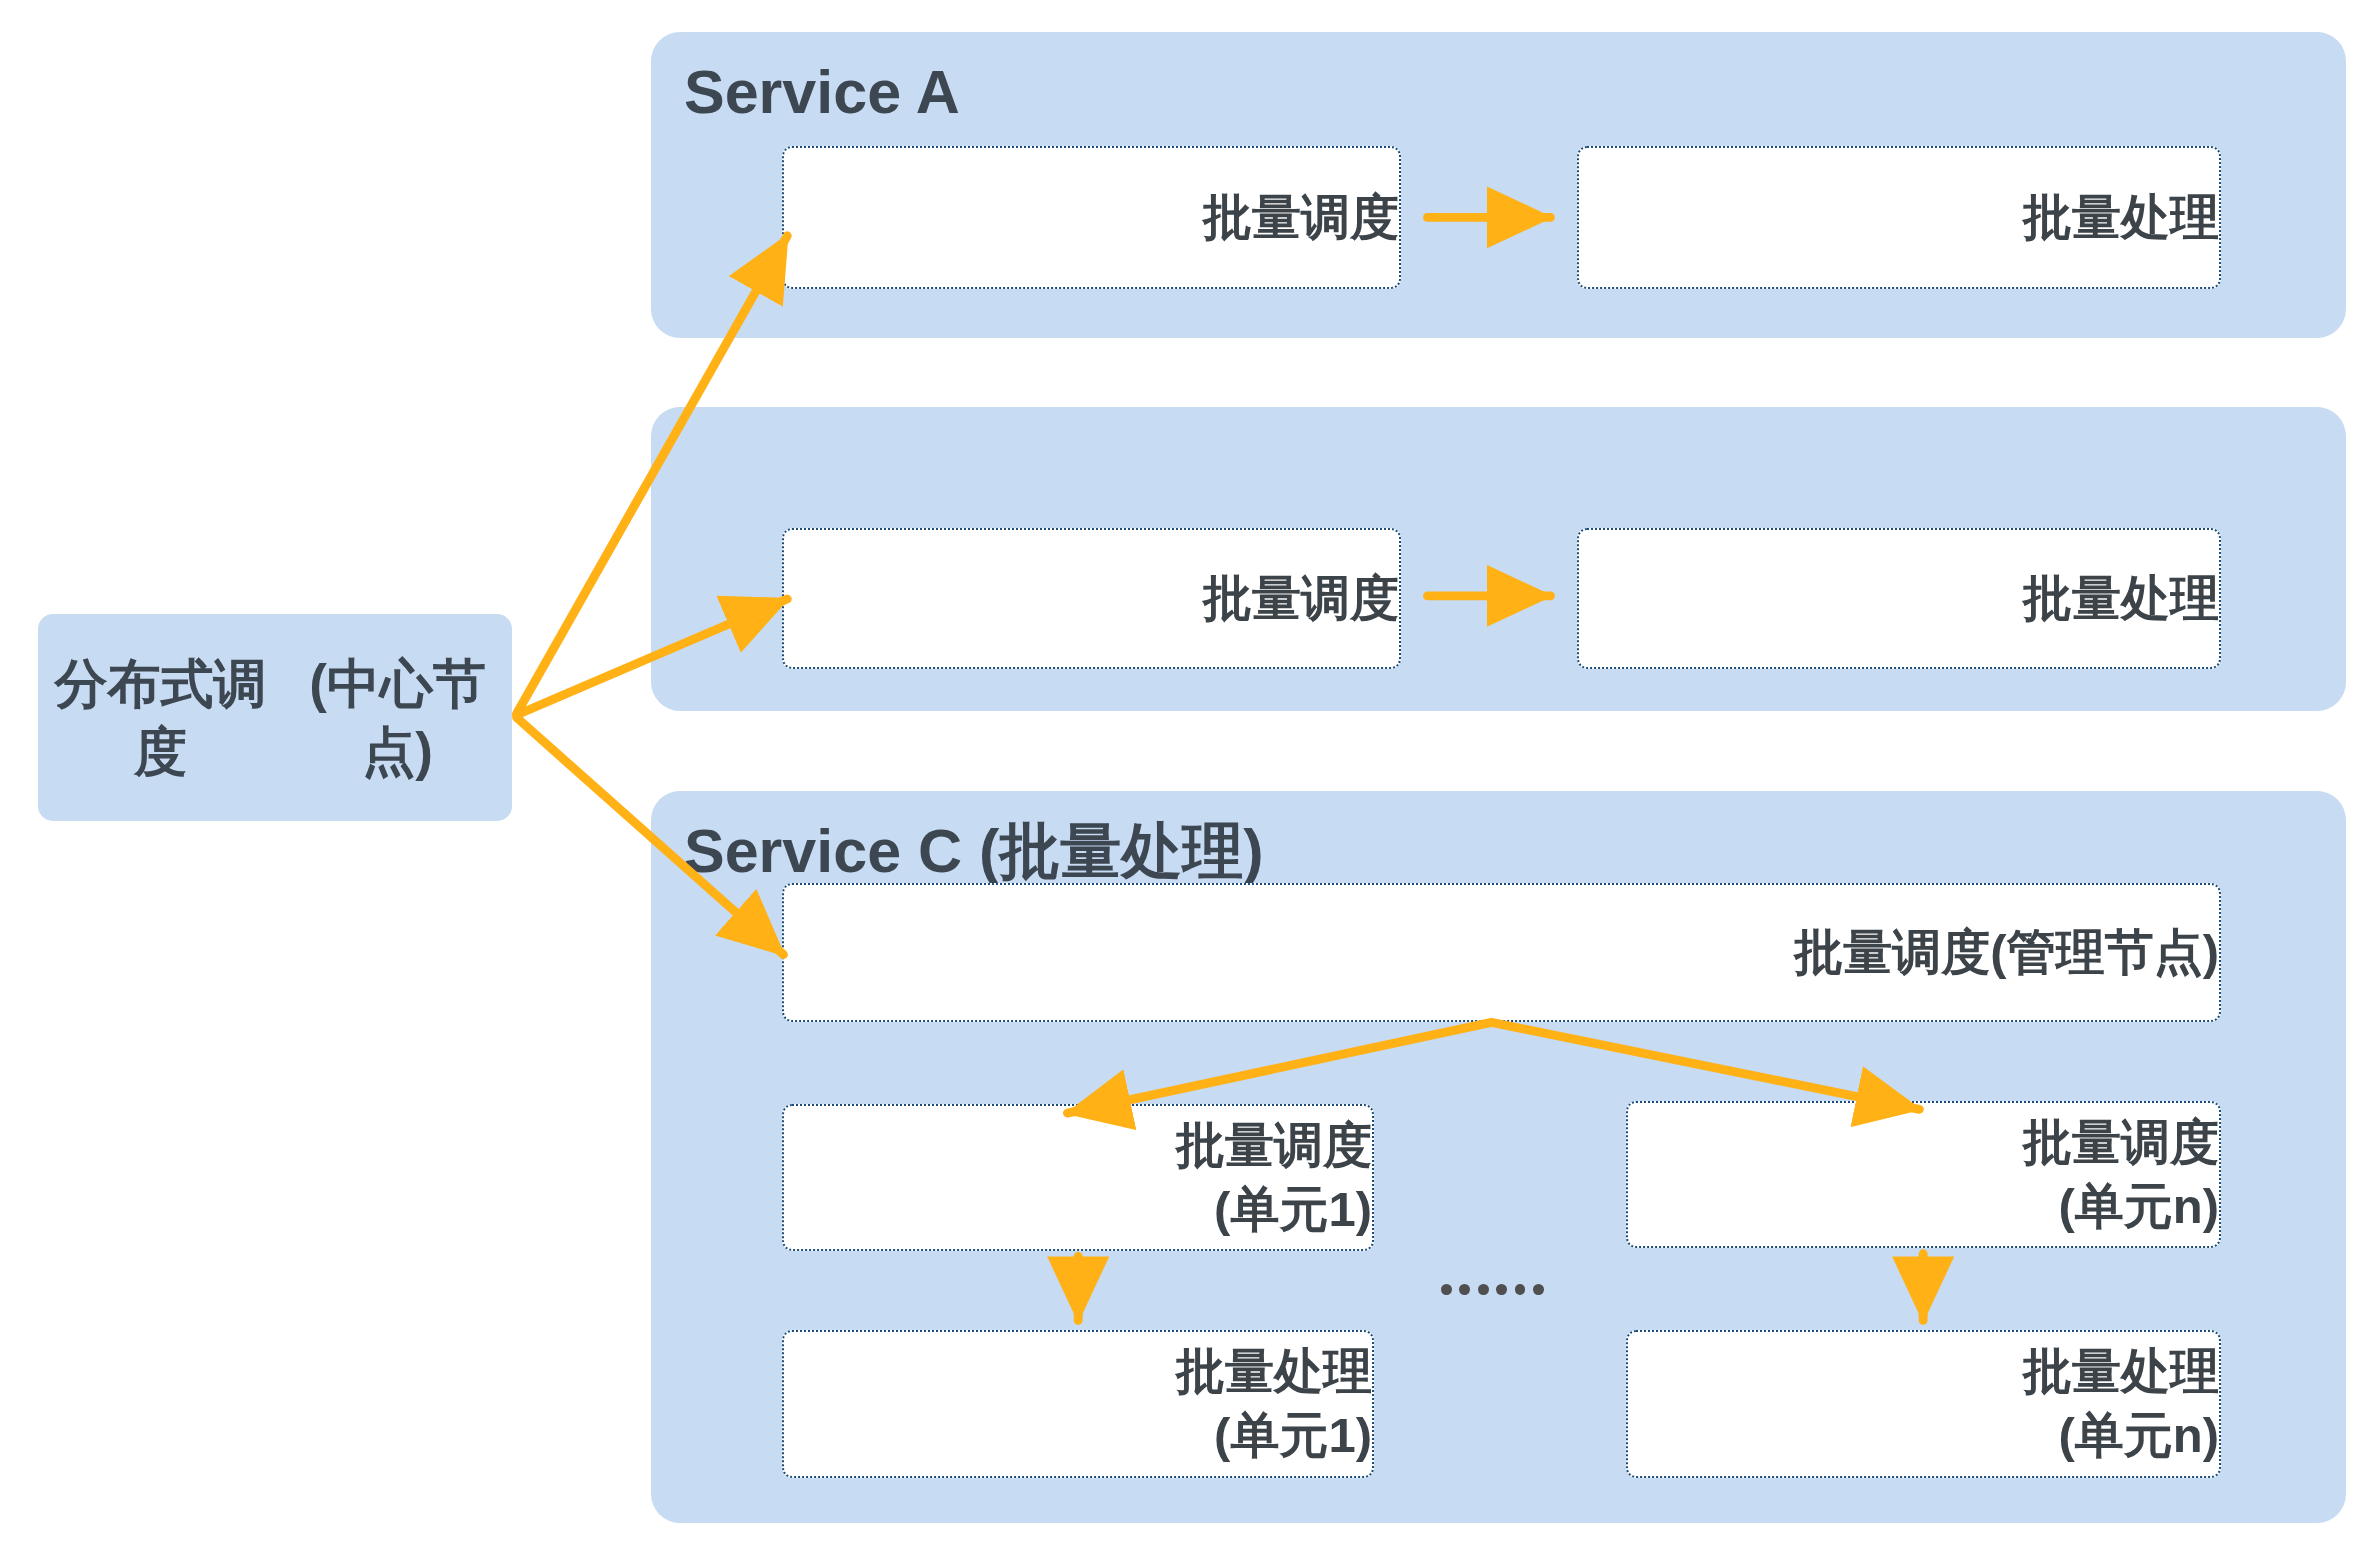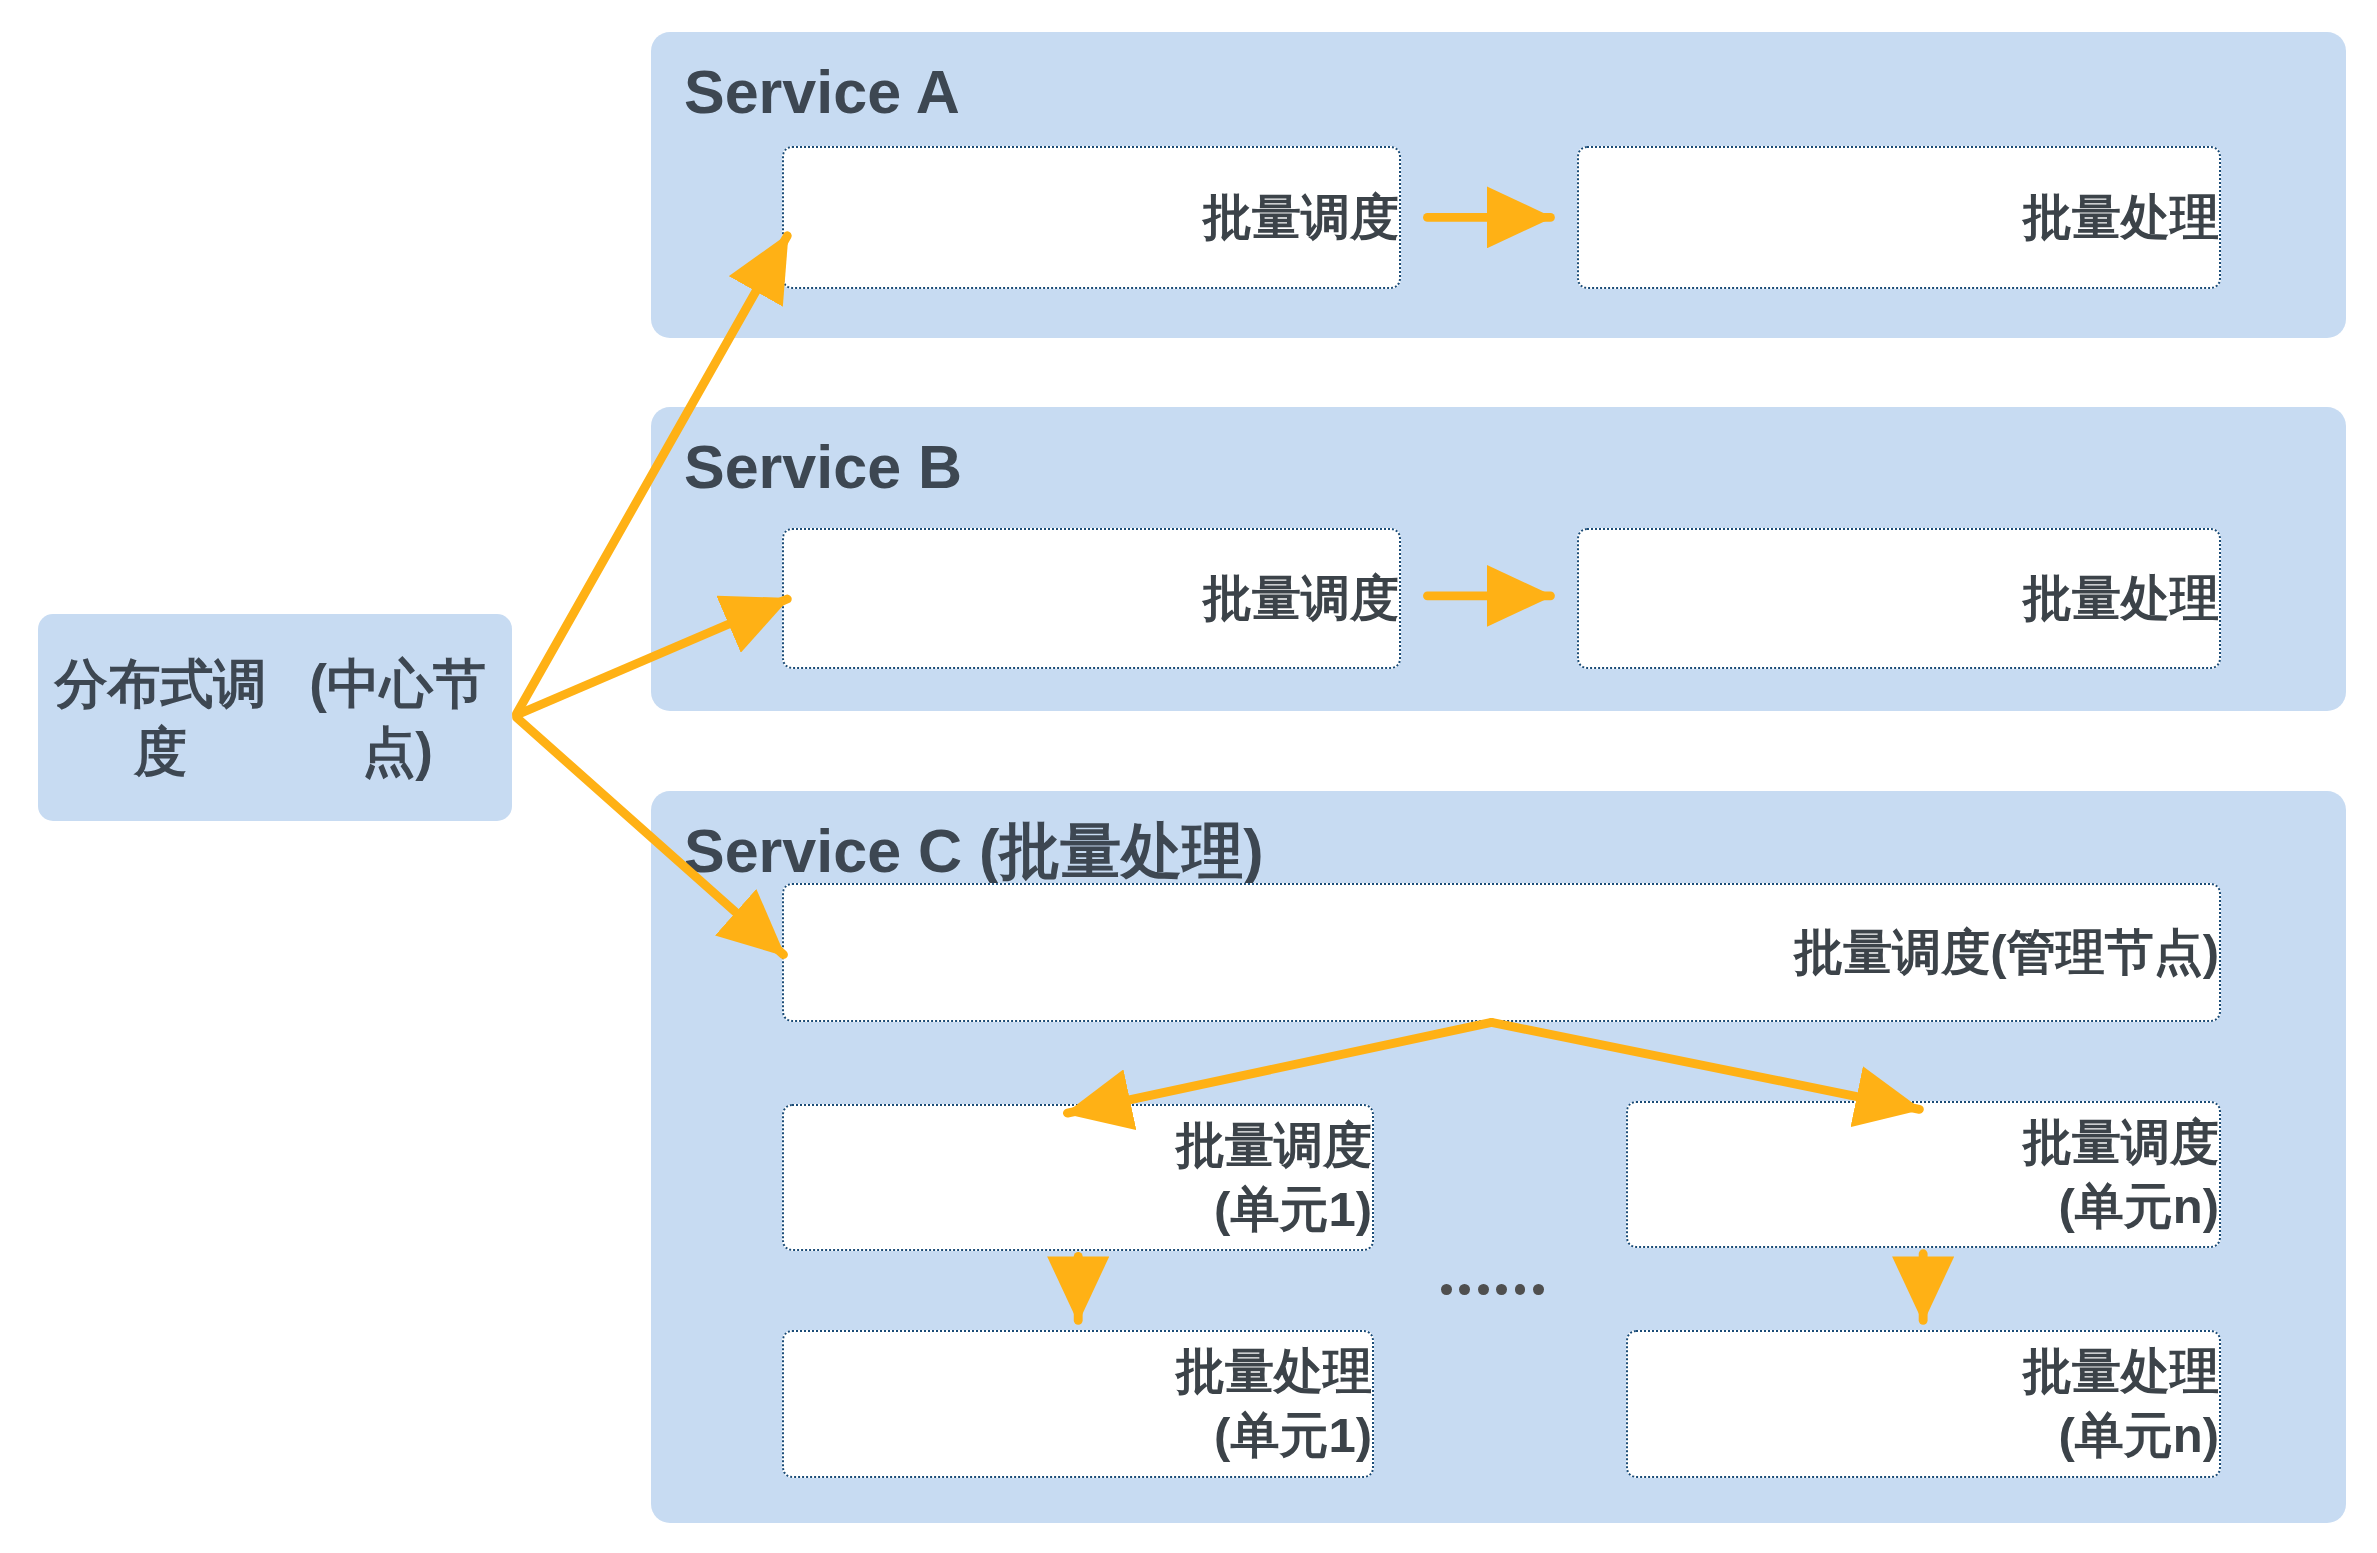--- a/index.html
+++ b/index.html
@@ -14,21 +14,21 @@
   .canvas {
     position: relative;
     width: 2377px;
     height: 1553px;
     background: #ffffff;
   }
   
   .panel {
     position: absolute;
     background: var(--panel-blue, #c7dbf2);
-    border-radius: 19px;
+    border-radius: 29px;
   }
   .panel-a { left: 651px; top: 32px;   width: 1695px; height: 306px; }
   .panel-b { left: 651px; top: 407px;  width: 1695px; height: 304px; }
   .panel-c { left: 651px; top: 791px; width: 1695px; height: 732px; }
 
   .panel-title {
     position: absolute;
     left: 33px;
     top: 28px;
     margin: 0;
@@ -138,21 +138,20 @@
     <h2 class="panel-title">Service A</h2>
     <div class="wbox box-a-sched">
       <span>批量调度</span>
     </div>
     <div class="wbox box-a-proc">
       <span>批量处理</span>
     </div>
   </section>
 
   <section class="panel panel-b">
-    <h2 class="panel-title">Service B</h2>
     <div class="wbox box-b-sched">
       <span>批量调度</span>
     </div>
     <div class="wbox box-b-proc">
       <span>批量处理</span>
     </div>
   </section>
 
   <section class="panel panel-c">
     <h2 class="panel-title">Service C (批量处理)</h2>

